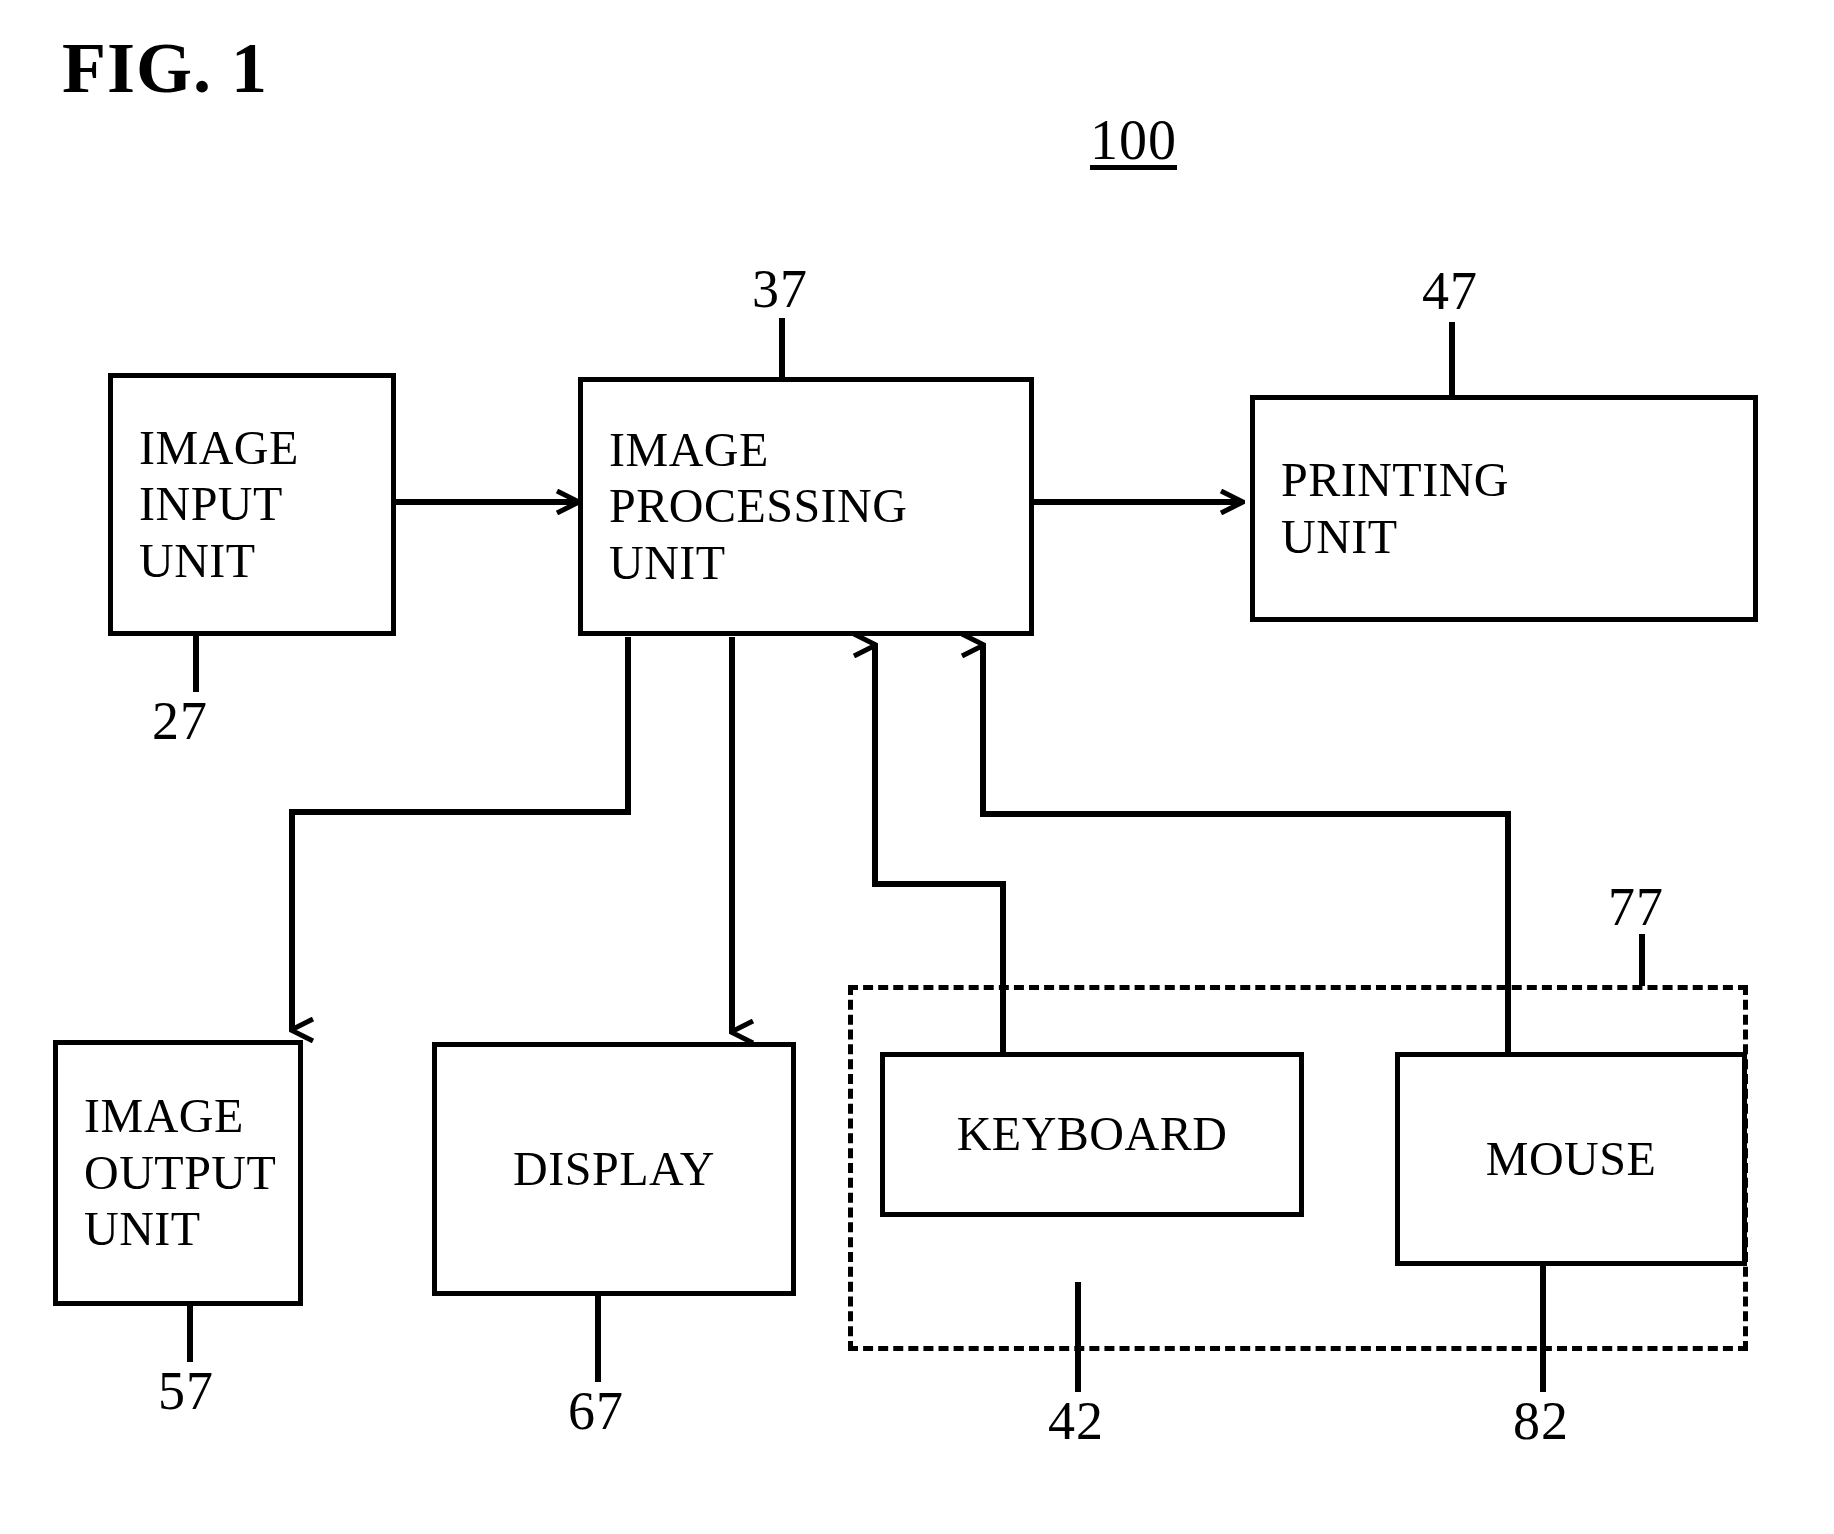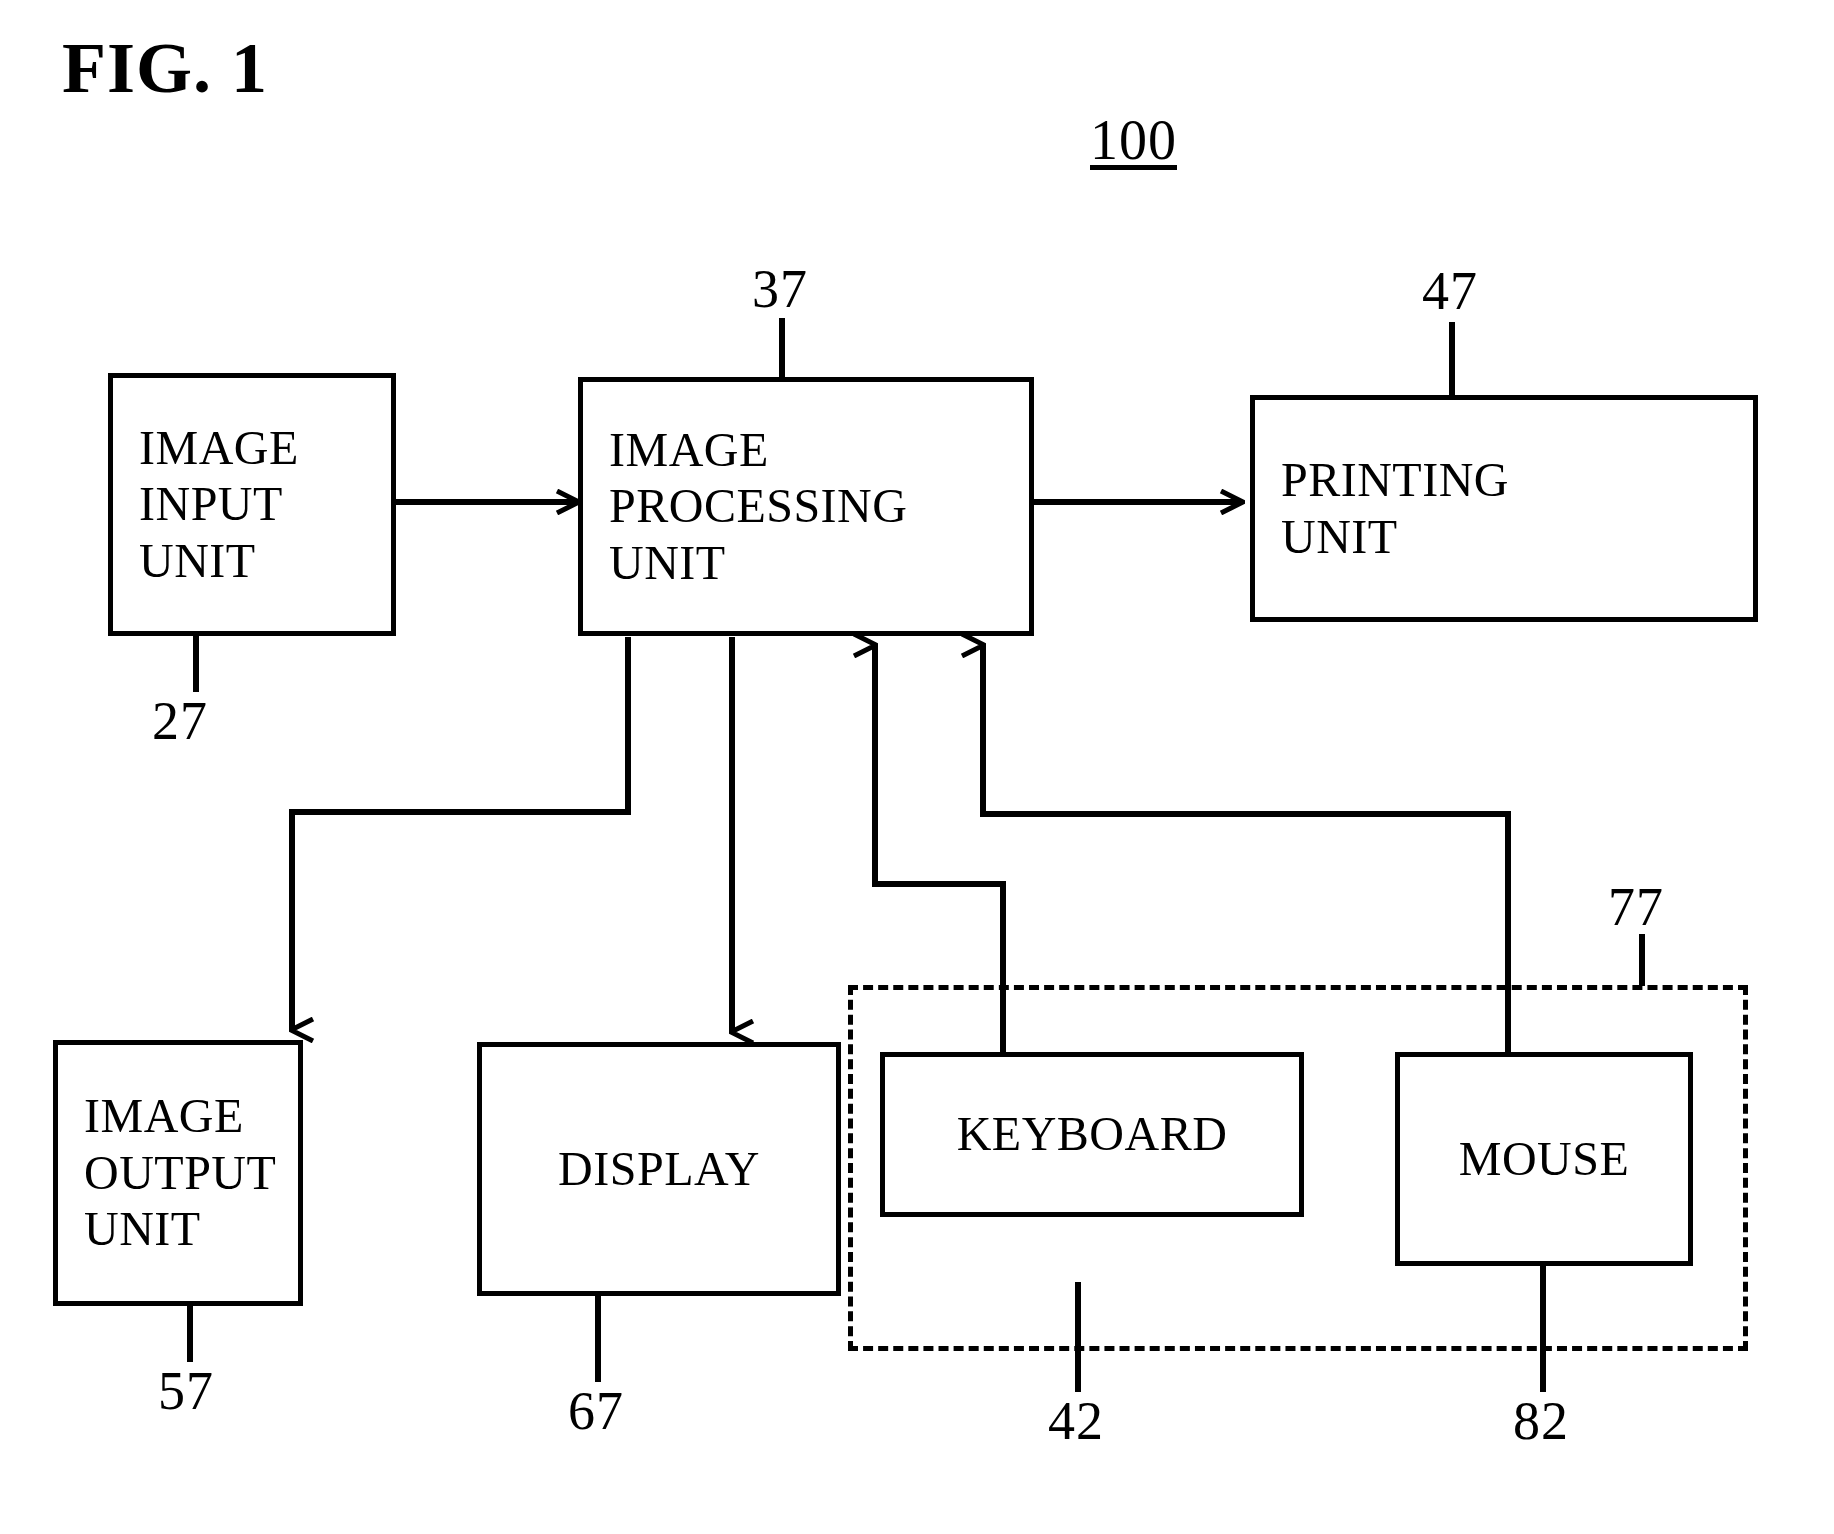--- a/index.html
+++ b/index.html
@@ -154,31 +154,31 @@
   </div>
   <div class="ref-num" style="left:1422px; top:264px;">47</div>
 
   <div class="box" style="left:53px; top:1040px; width:250px; height:266px;">
     <div class="box-label left">IMAGE
 OUTPUT
 UNIT</div>
   </div>
   <div class="ref-num" style="left:158px; top:1364px;">57</div>
 
-  <div class="box" style="left:432px; top:1042px; width:364px; height:254px;margin-left:45px;">
+  <div class="box" style="left:432px; top:1042px; width:364px; height:254px;">
     <div class="box-label center">DISPLAY</div>
   </div>
   <div class="ref-num" style="left:568px; top:1384px;">67</div>
 
   <div class="dashed-group" style="left:848px; top:985px; width:900px; height:366px;"></div>
   <div class="ref-num" style="left:1608px; top:880px;">77</div>
 
   <div class="box" style="left:880px; top:1052px; width:424px; height:165px;">
     <div class="box-label center">KEYBOARD</div>
   </div>
   <div class="ref-num" style="left:1048px; top:1394px;">42</div>
 
-  <div class="box" style="left:1395px; top:1052px; width:298px; height:214px;">
+  <div class="box" style="left:1395px; top:1052px; width:352px; height:214px;">
     <div class="box-label center">MOUSE</div>
   </div>
   <div class="ref-num" style="left:1513px; top:1394px;">82</div>
 
 </div>
 
 </body></html>

